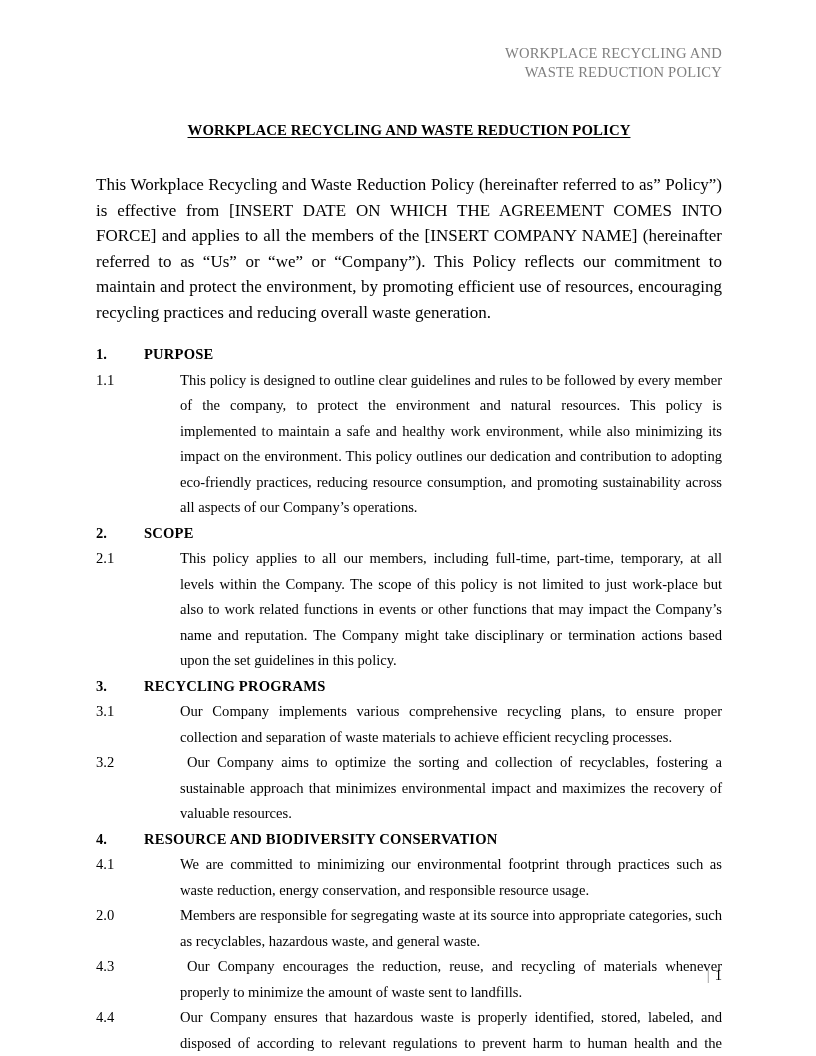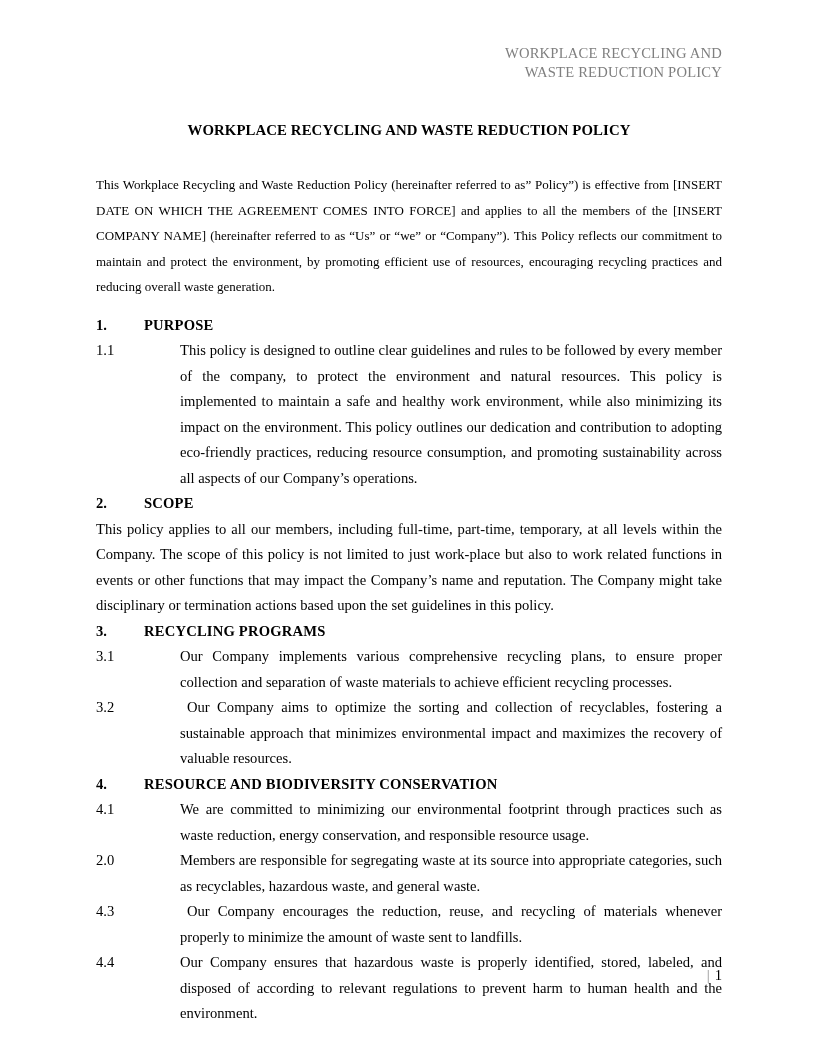--- a/index.html
+++ b/index.html
@@ -42,28 +42,29 @@
   }
 
   .doc-title {
     margin-top: 122px;
     text-align: center;
     font-weight: bold;
     font-size: 14.8px;
     letter-spacing: 0.1px;
   }
   .doc-title span {
+    text-decoration: underline;
     text-underline-offset: 2px;
   }
 
   .intro-para {
     margin-top: 33px;
     text-align: justify;
     text-justify: inter-word;
-    font-size: 13px;
+    font-size: 17px;
     line-height: 25.5px;
   }
 
   
   .section-heading {
     display: flex;
     font-weight: bold;
     font-size: 14.6px;
     line-height: 25.5px;
     margin-top: 0;
@@ -134,20 +135,21 @@
     <div class="clause">
       <span class="cl-num">1.1</span>
       <span class="cl-text">This policy is designed to outline clear guidelines and rules to be followed by every member of the company, to protect the environment and natural resources. This policy is implemented to maintain a safe and healthy work environment, while also minimizing its impact on the environment. This policy outlines our dedication and contribution to adopting eco-friendly practices, reducing resource consumption, and promoting sustainability across all aspects of our Company’s operations.</span>
     </div>
 
     <div class="section-heading">
       <span class="sec-num">2.</span>
       <span class="sec-title">SCOPE</span>
     </div>
     <div class="clause">
+      <span class="cl-num">2.1</span>
       <span class="cl-text">This policy applies to all our members, including full-time, part-time, temporary, at all levels within the Company. The scope of this policy is not limited to just work-place but also to work related functions in events or other functions that may impact the Company’s name and reputation. The Company might take disciplinary or termination actions based upon the set guidelines in this policy.</span>
     </div>
 
     <div class="section-heading">
       <span class="sec-num">3.</span>
       <span class="sec-title">RECYCLING PROGRAMS</span>
     </div>
     <div class="clause">
       <span class="cl-num">3.1</span>
       <span class="cl-text">Our Company implements various comprehensive recycling plans, to ensure proper collection and separation of waste materials to achieve efficient recycling processes.</span>

